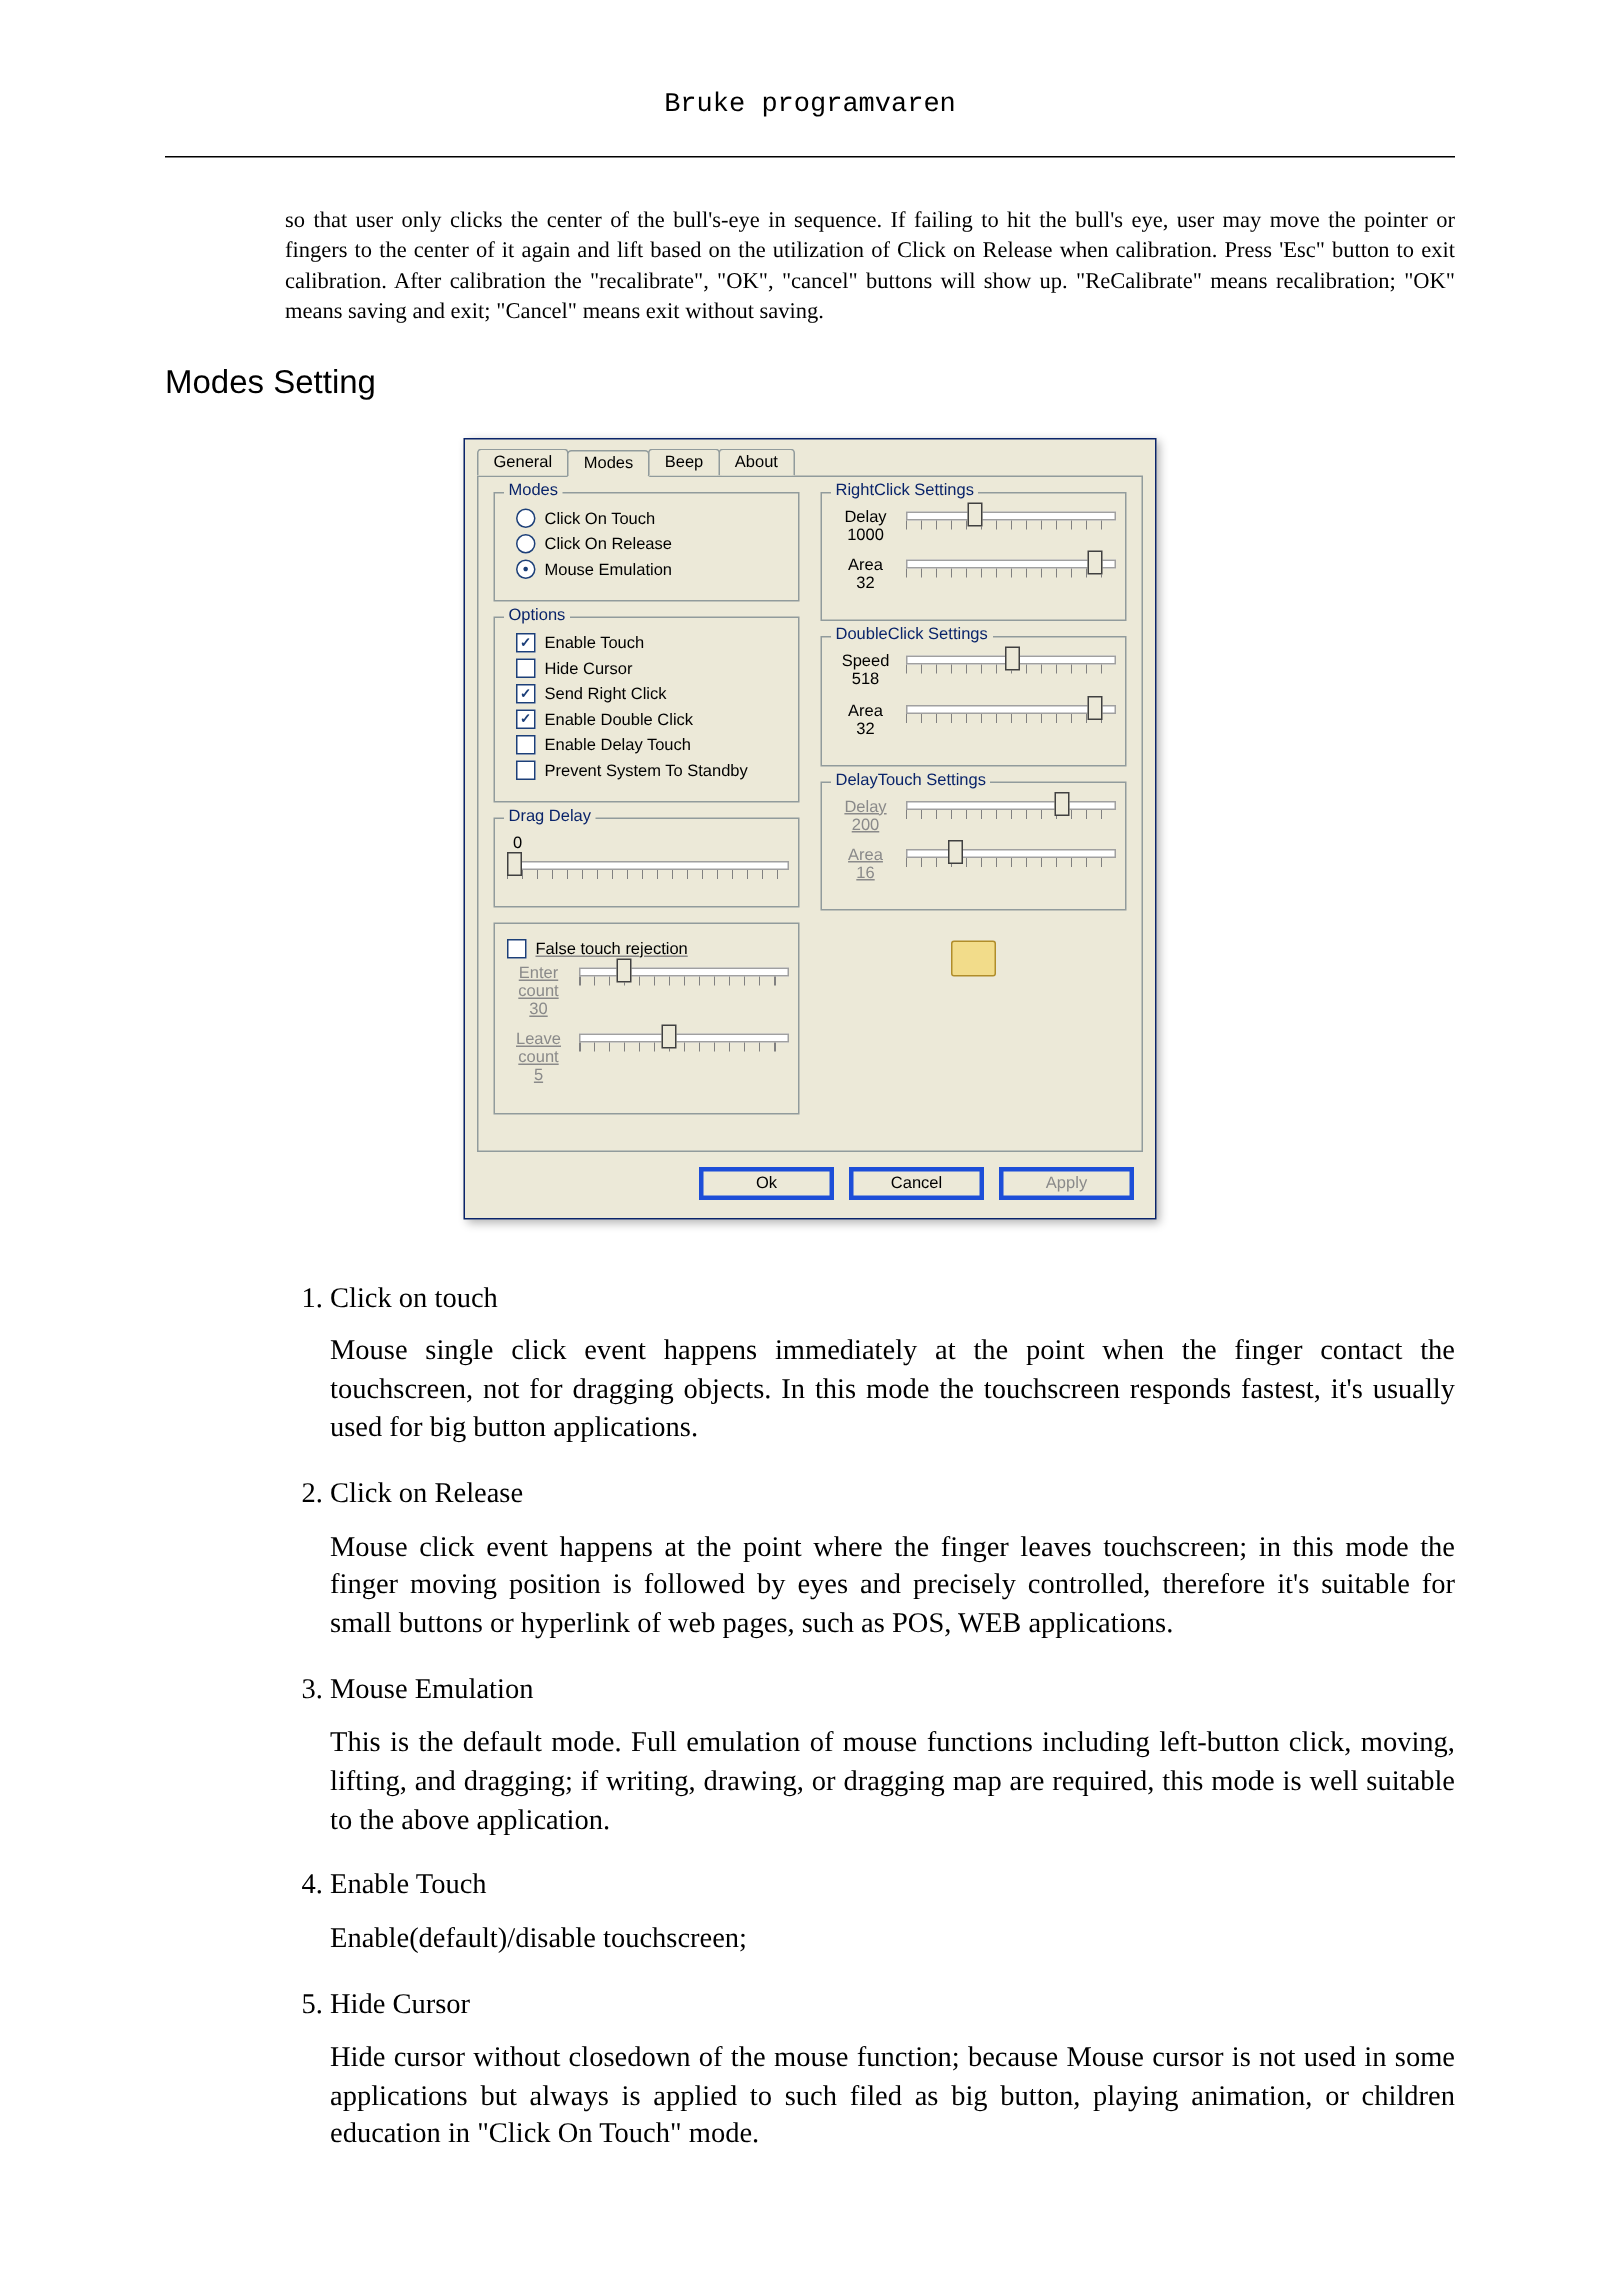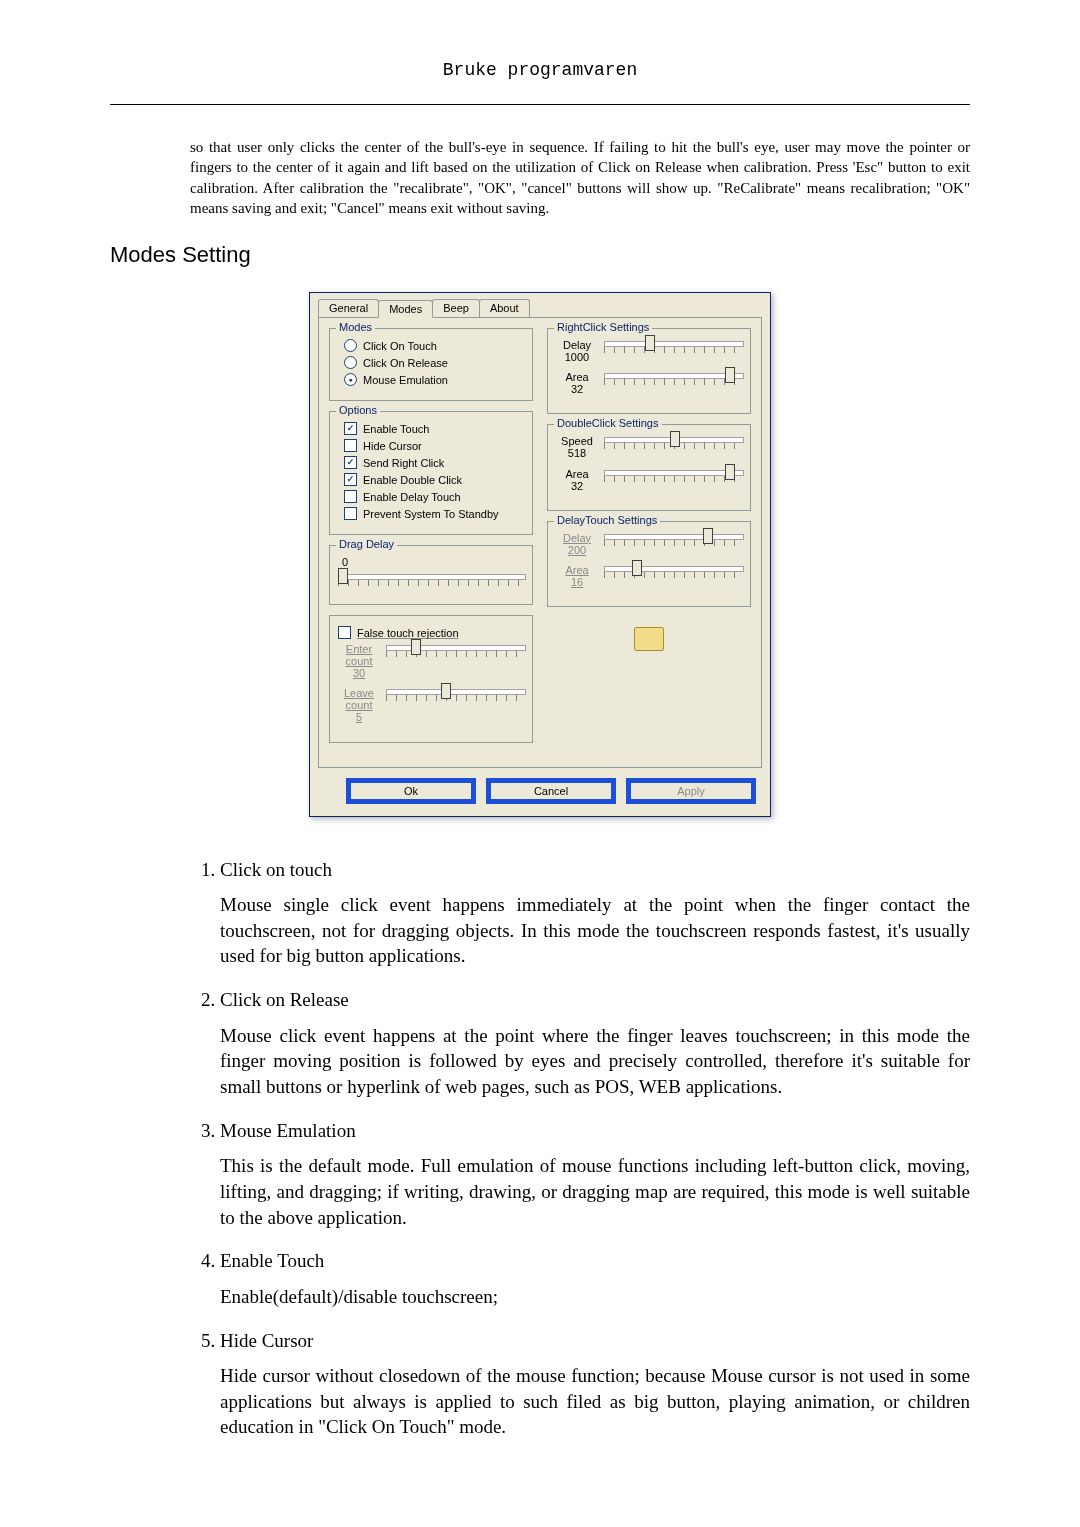--- a/index.html
+++ b/index.html
@@ -199,22 +199,22 @@
     top:-4px;
   }
   .btn-row {
     display:flex;
     justify-content:flex-end;
     gap:10px;
     padding:10px 14px 12px 0;
   }
   .btn {
     min-width:64px;
-    padding:2px 28px;
-    border:5px solid #1d4ed8;
+    padding:2px 10px;
+    border:3px solid #1d4ed8;
     background:#ece9d8;
     text-align:center;
     font-size:11px;
     cursor:pointer;
   }
   .btn.dis { color:#8a8a8a;text-align:center; }
   .folder-icon {
     width:28px;height:22px;
     border:1px solid #b08d2a;
     background:#f2dc8a;

